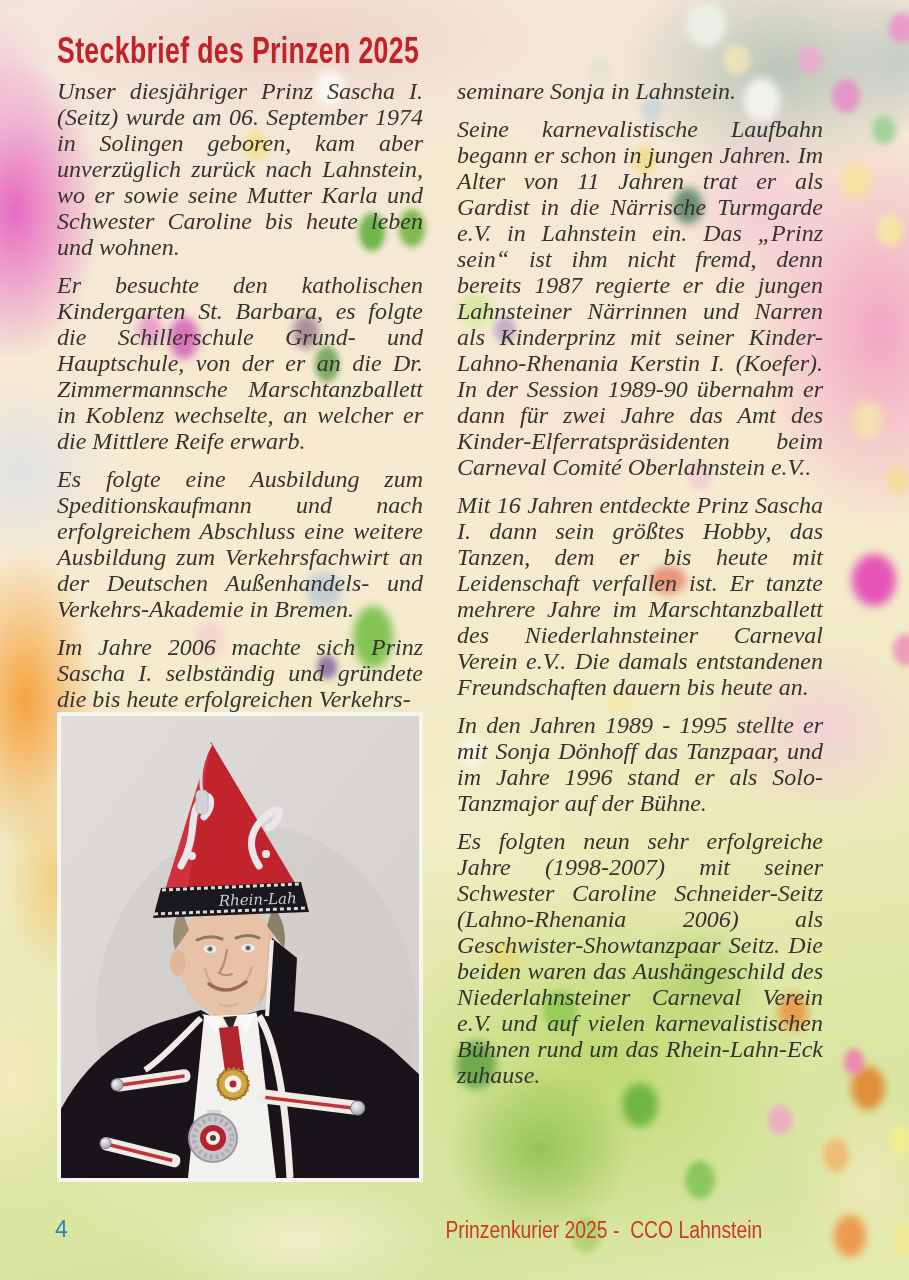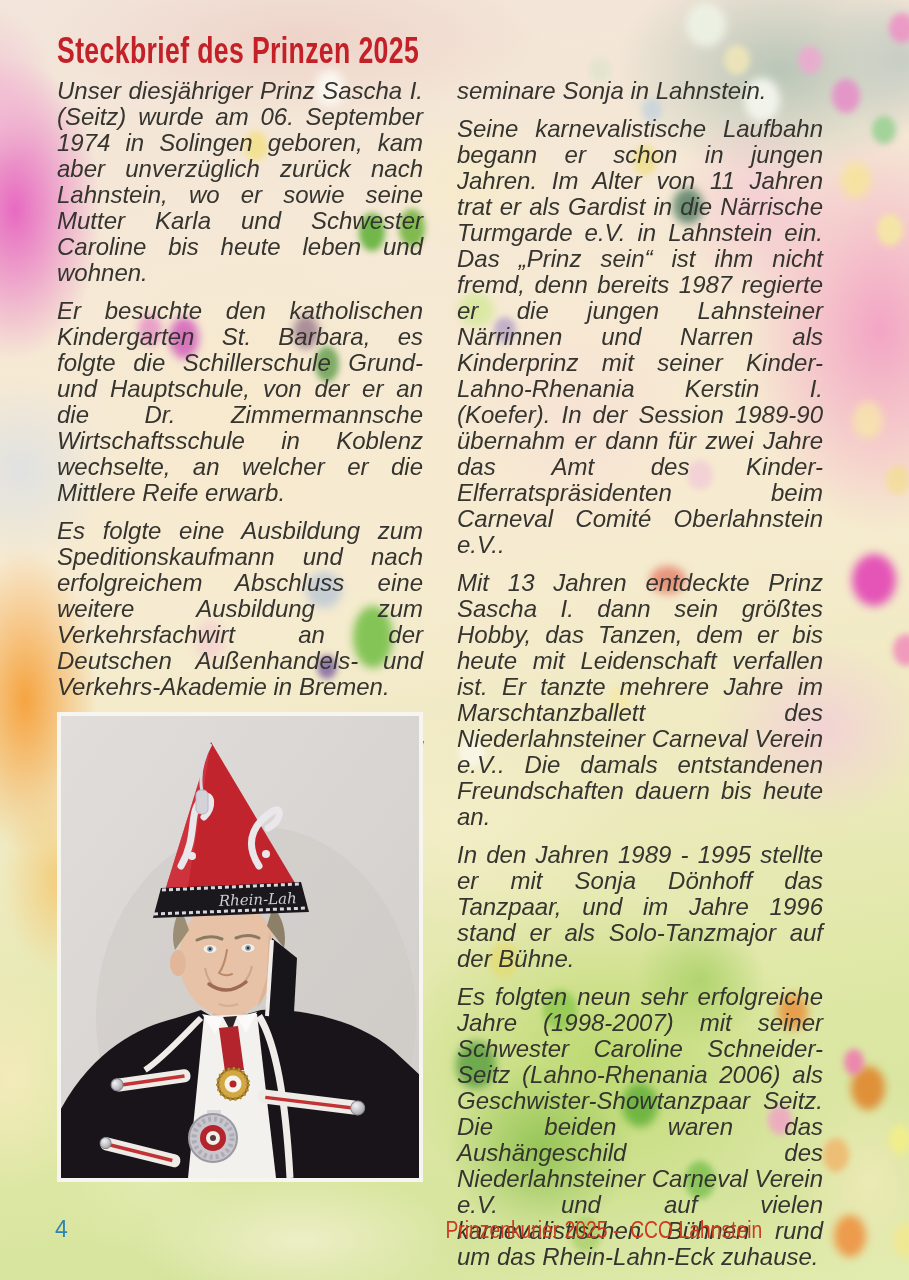--- a/index.html
+++ b/index.html
@@ -15,21 +15,21 @@
   .content{position:absolute;inset:0;}
   .title{
     position:absolute;left:57px;top:30px;margin:0;
     font-size:37px;font-weight:bold;color:#c32127;
     transform:scaleX(0.72);transform-origin:left top;
     white-space:nowrap;letter-spacing:0.5px;
   }
   .columns{position:absolute;left:57px;top:78px;width:766px;display:flex;gap:34px;}
   .col{width:366px;font-size:24px;font-style:italic;line-height:26px;
        text-align:justify;color:#35342f;}
-  .col p{margin:0 0 12px 0;}
+  .col p{margin:0 0 12px 0;font-family:Liberation Serif, serif;}
   .col p:last-child{margin-bottom:0;}
   .photo{
     position:absolute;left:57px;top:712px;
     width:358px;height:462px;
     border:4px solid #f7f5ef;
     box-sizing:content-box;
   }
   .photo svg{display:block;width:100%;height:100%;}
   .page-num{
     position:absolute;left:55px;top:1216px;
@@ -122,28 +122,28 @@
       <div class="dot" style="left: 138px; top: 314px; width: 24px; height: 32px; background: rgb(224, 112, 192); filter: blur(4px); opacity: 0.6;"></div>
     </div>
 
   <div class="content">
 
     <h1 class="title">Steckbrief des Prinzen 2025</h1>
 
     <div class="columns">
       <div class="col">
         <p>Unser diesjähriger Prinz Sascha I. (Seitz) wurde am 06. September 1974 in Solingen geboren, kam aber unverzüglich zurück nach Lahnstein, wo er sowie seine Mutter Karla und Schwester Caroline bis heute leben und wohnen.</p>
-        <p>Er besuchte den katholischen Kindergarten St. Barbara, es folgte die Schillerschule Grund- und Hauptschule, von der er an die Dr. Zimmermannsche Wirtschaftsschule in Koblenz wechselte, an welcher er die Mittlere Reife erwarb.</p>
+        <p>Er besuchte den katholischen Kindergarten St. Barbara, es folgte die Schillerschule Grund- und Hauptschule, von der er an die Dr. Zimmermannsche Marschtanzballett in Koblenz wechselte, an welcher er die Mittlere Reife erwarb.</p>
         <p>Es folgte eine Ausbildung zum Speditionskaufmann und nach erfolgreichem Abschluss eine weitere Ausbildung zum Verkehrsfachwirt an der Deutschen Außenhandels- und Verkehrs-Akademie in Bremen.</p>
         <p>Im Jahre 2006 machte sich Prinz Sascha I. selbständig und gründete die bis heute erfolgreichen Verkehrs-</p>
       </div>
       <div class="col">
         <p>seminare Sonja in Lahnstein.</p>
         <p>Seine karnevalistische Laufbahn begann er schon in jungen Jahren. Im Alter von 11 Jahren trat er als Gardist in die Närrische Turmgarde e.V. in Lahnstein ein. Das „Prinz sein“ ist ihm nicht fremd, denn bereits 1987 regierte er die jungen Lahnsteiner Närrinnen und Narren als Kinderprinz mit seiner Kinder-Lahno-Rhenania Kerstin I. (Koefer). In der Session 1989-90 übernahm er dann für zwei Jahre das Amt des Kinder-Elferratspräsidenten beim Carneval Comité Oberlahnstein e.V..</p>
-        <p>Mit 13 Jahren entdeckte Prinz Sascha I. dann sein größtes Hobby, das Tanzen, dem er bis heute mit Leidenschaft verfallen ist. Er tanzte mehrere Jahre im Marschtanzballett des Niederlahnsteiner Carneval Verein e.V.. Die damals entstandenen Freundschaften dauern bis heute an.</p>
+        <p>Mit 16 Jahren entdeckte Prinz Sascha I. dann sein größtes Hobby, das Tanzen, dem er bis heute mit Leidenschaft verfallen ist. Er tanzte mehrere Jahre im Marschtanzballett des Niederlahnsteiner Carneval Verein e.V.. Die damals entstandenen Freundschaften dauern bis heute an.</p>
         <p>In den Jahren 1989 - 1995 stellte er mit Sonja Dönhoff das Tanzpaar, und im Jahre 1996 stand er als Solo-Tanzmajor auf der Bühne.</p>
         <p>Es folgten neun sehr erfolgreiche Jahre (1998-2007) mit seiner Schwester Caroline Schneider-Seitz (Lahno-Rhenania 2006) als Geschwister-Showtanzpaar Seitz. Die beiden waren das Aushängeschild des Niederlahnsteiner Carneval Verein e.V. und auf vielen karnevalistischen Bühnen rund um das Rhein-Lahn-Eck zuhause.</p>
 
       </div>
     </div>
 
     <div class="photo" role="img" aria-label="Portrait des Prinzen mit rot-weißer Narrenkappe und schwarzer Uniformjacke mit Orden">
       <svg viewBox="0 0 358 462" xmlns="http://www.w3.org/2000/svg">
         <defs>
           <linearGradient id="bgGrad" x1="0" y1="0" x2="1" y2="1">

